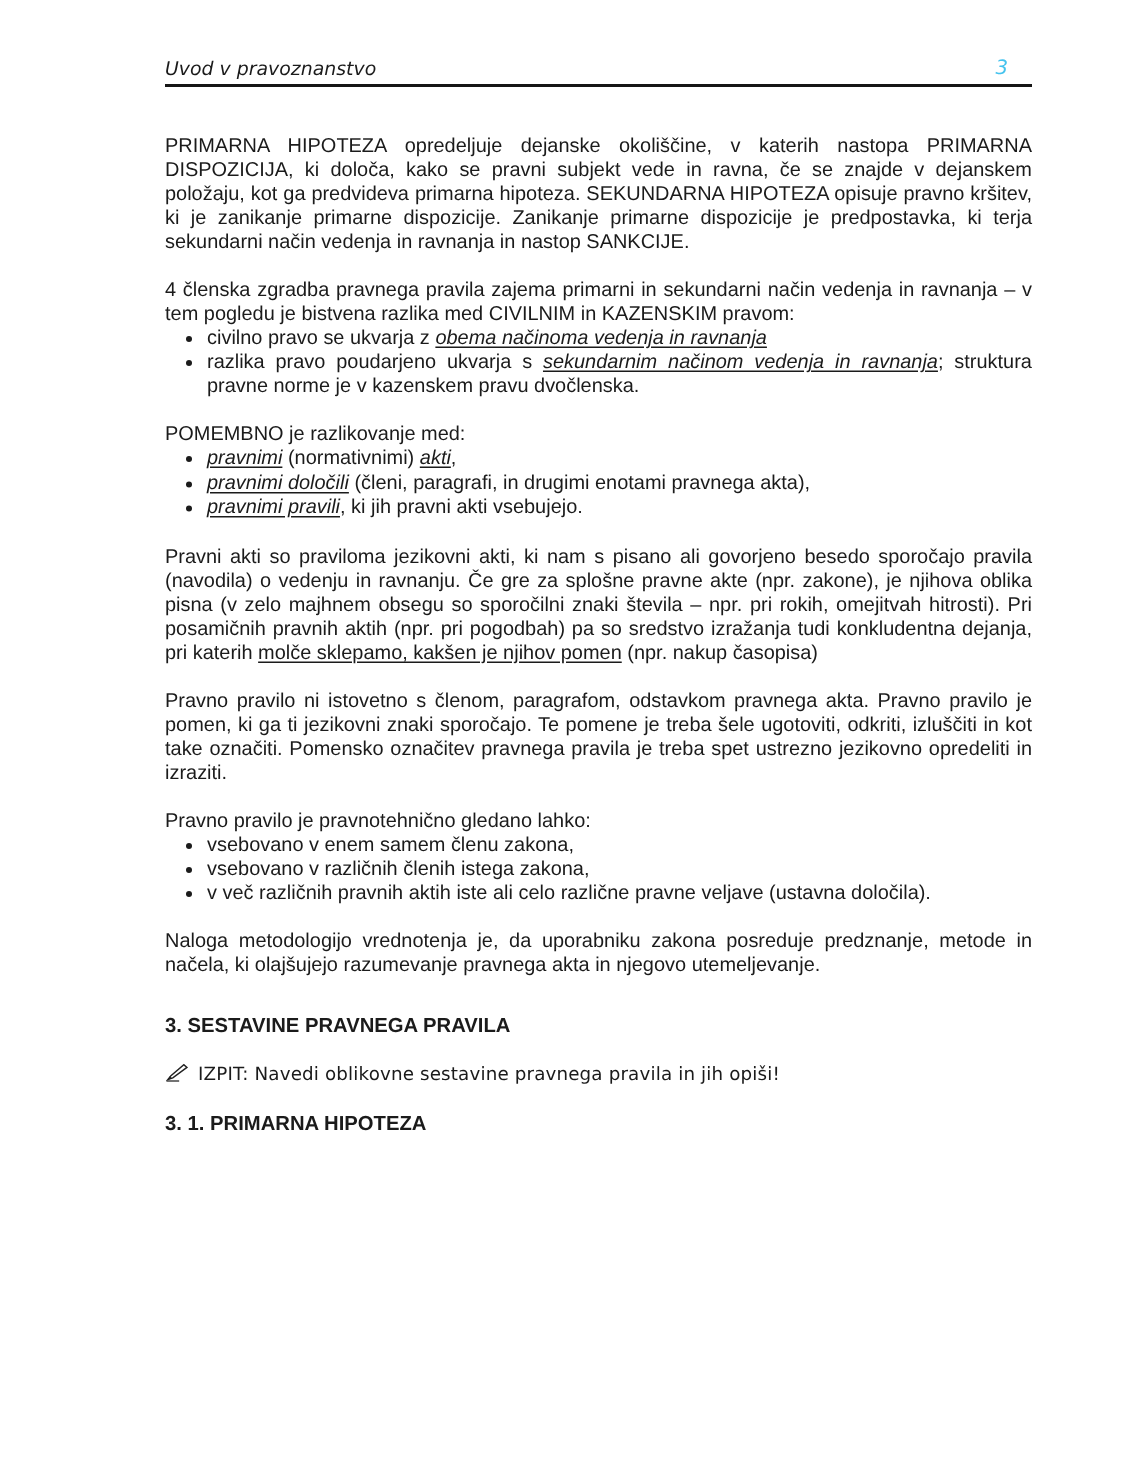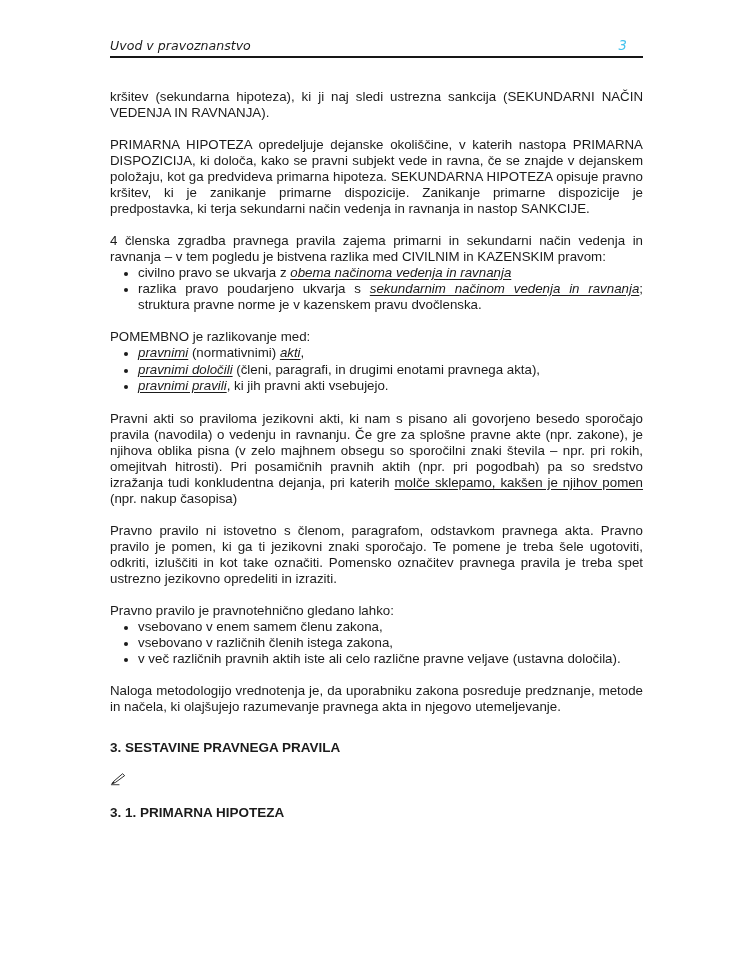--- a/index.html
+++ b/index.html
@@ -5,21 +5,21 @@
   html, body { margin:0; padding:0; background:#ffffff; }
   body {
     width:750px; height:971px;
     font-family:"Liberation Sans", sans-serif;
     color:#1b1b1b;
     -webkit-font-smoothing:antialiased;
   }
   .page {
     box-sizing:border-box;
     width:750px; height:958px;
-    padding:38px 107px 0 110px;
+    padding:38px 62px 0 110px;
     background:#ffffff;
     overflow:hidden;
   }
   .hdr {
     display:flex; justify-content:space-between; align-items:flex-end;
     border-bottom:2px solid #161616;
     padding-bottom:3px;
     margin-bottom:31px;
     font-family:"DejaVu Sans", sans-serif;
     font-style:italic;
@@ -59,21 +59,20 @@
 </head>
 <body>
 
 <div class="page">
 
   <div class="hdr">
     <span>Uvod v pravoznanstvo</span>
     <span class="pgnum">3</span>
   </div>
 
-  <p>kršitev (sekundarna hipoteza), ki ji naj sledi ustrezna sankcija (SEKUNDARNI NAČIN VEDENJA IN RAVNANJA).</p>
 
   <p>PRIMARNA HIPOTEZA opredeljuje dejanske okoliščine, v katerih nastopa PRIMARNA DISPOZICIJA, ki določa, kako se pravni subjekt vede in ravna, če se znajde v dejanskem položaju, kot ga predvideva primarna hipoteza. SEKUNDARNA HIPOTEZA opisuje pravno kršitev, ki je zanikanje primarne dispozicije. Zanikanje primarne dispozicije je predpostavka, ki terja sekundarni način vedenja in ravnanja in nastop SANKCIJE.</p>
 
   <p class="nomb">4 členska zgradba pravnega pravila zajema primarni in sekundarni način vedenja in ravnanja – v tem pogledu je bistvena razlika med CIVILNIM in KAZENSKIM pravom:</p>
   <ul>
     <li><b>civilno pravo</b><span> se ukvarja z </span><span class="iu">obema načinoma vedenja in ravnanja</span><span></span></li>
     <li><b>razlika pravo</b><span> poudarjeno ukvarja s </span><span class="iu">sekundarnim načinom vedenja in ravnanja</span><span>; struktura pravne norme je v kazenskem pravu dvočlenska.</span></li>
   </ul>
 
 
@@ -96,17 +95,17 @@
   </ul>
 
   <p>Naloga metodologijo vrednotenja je, da uporabniku zakona posreduje predznanje, metode in načela, ki olajšujejo razumevanje pravnega akta in njegovo utemeljevanje.</p>
 
   <h2>3.  SESTAVINE PRAVNEGA PRAVILA</h2>
 
   <p class="izpit"><svg class="pencil" width="17" height="13" viewBox="0 0 18 13" xmlns="http://www.w3.org/2000/svg">
         <line x1="1" y1="12" x2="10" y2="12" stroke="#444" stroke-width="1.1"></line>
         <polygon points="2,11 5.5,9.8 15.5,2.4 13.3,0.4 4.2,8.2" fill="#ffffff" stroke="#222" stroke-width="1"></polygon>
         <polygon points="2,11 5,10 3.4,8.6" fill="#222"></polygon>
-      </svg></p>
+      </svg><span>IZPIT: Navedi oblikovne sestavine pravnega pravila in jih opiši!</span></p>
 
   <h2 class="h31">3. 1.  PRIMARNA HIPOTEZA</h2>
 
 </div>
 
 </body></html>

